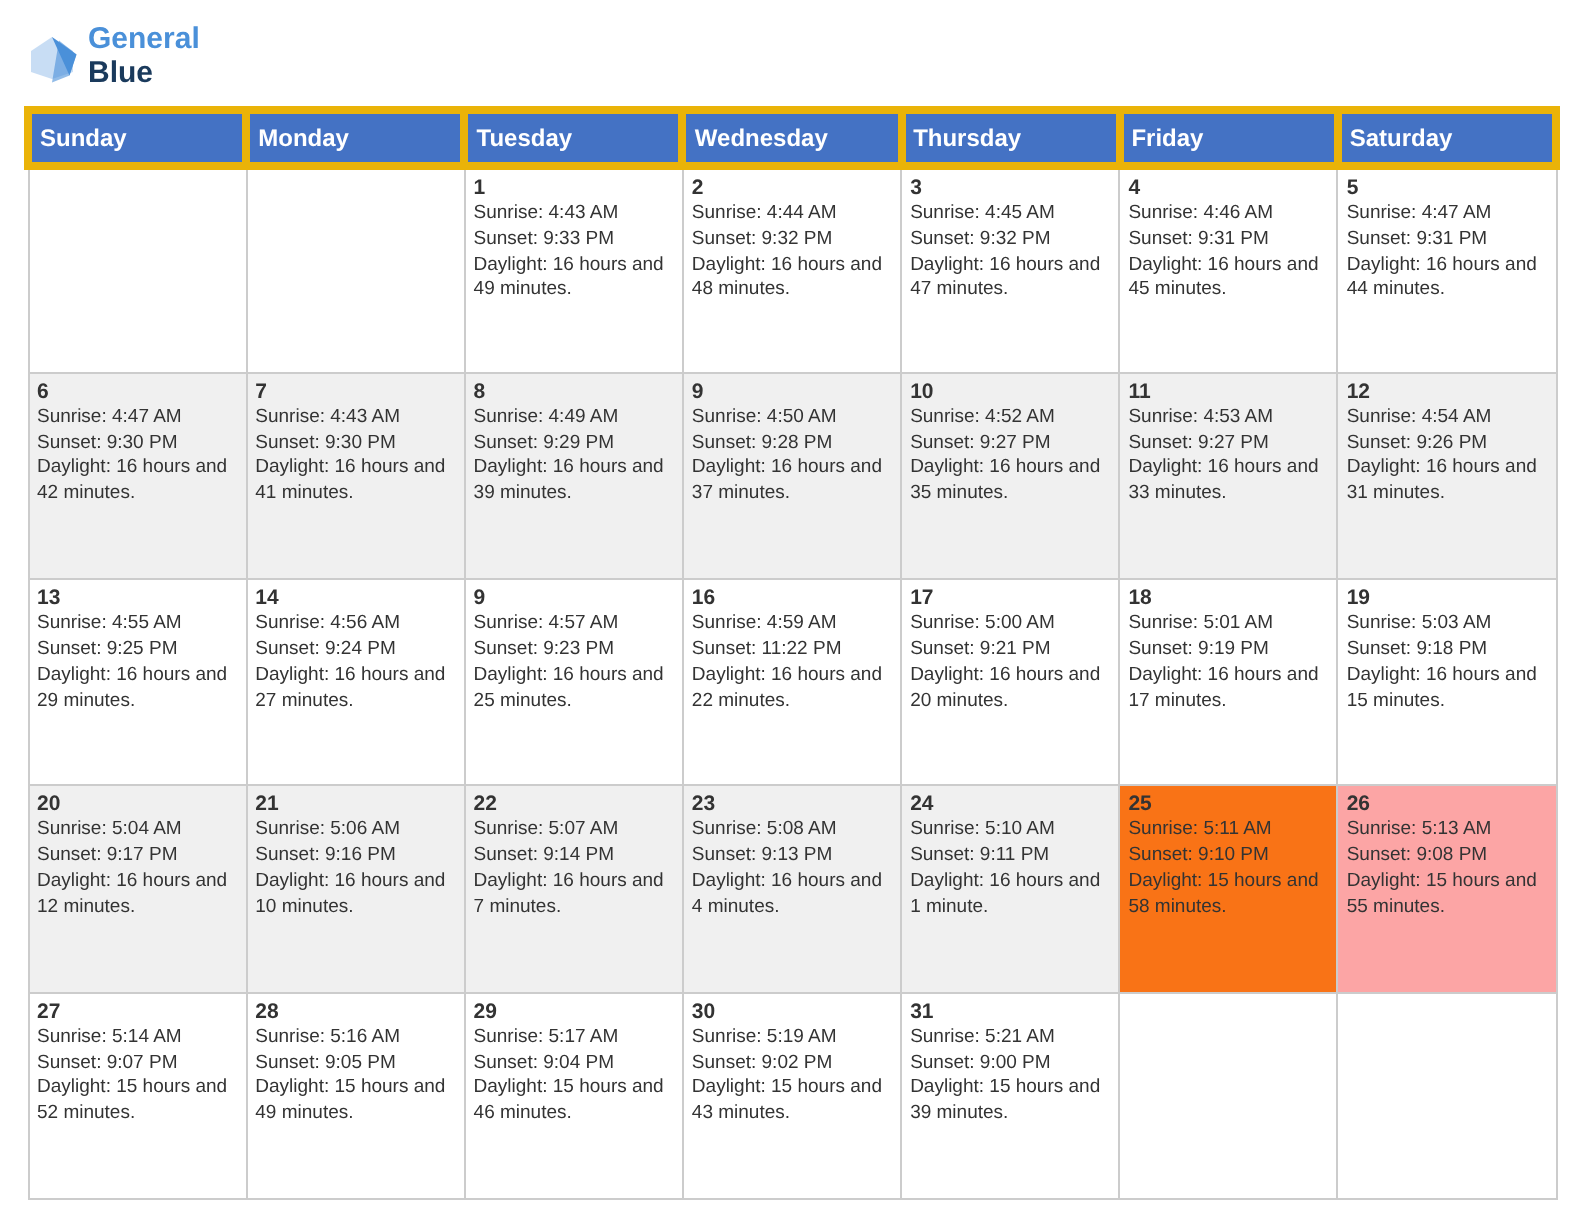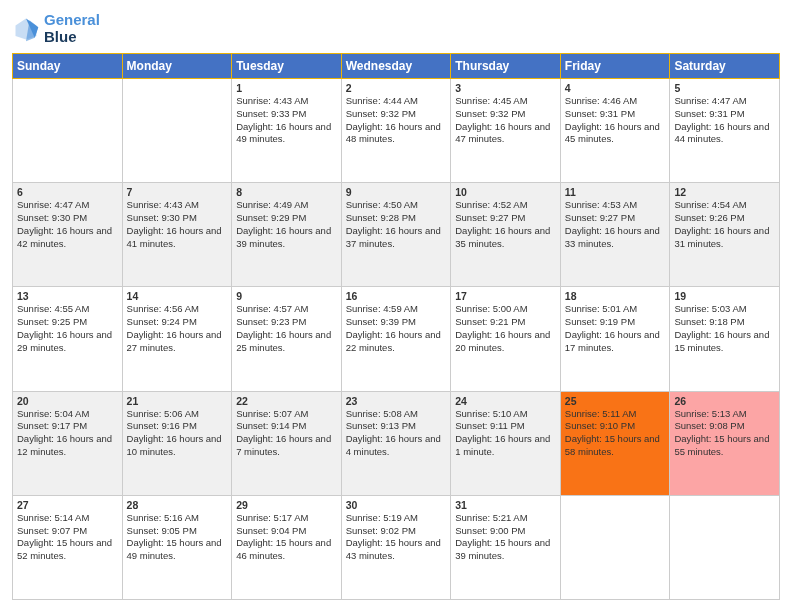--- a/index.html
+++ b/index.html
@@ -61,21 +61,21 @@
       width: 100%;
       table-layout: fixed;
     }
     .calendar th {
       background: #4472c4;
       color: #fff;
       font-size: 12px;
       font-weight: bold;
       padding: 5px 4px;
       text-align: left;
-      border: 1px solid #eab308;
+      border: 4px solid #eab308;
     }
     .calendar td {
       border: 1px solid #ccc;
       vertical-align: top;
       padding: 3px 4px;
       font-size: 9.5px;
       color: #333;
       background: #fff;
       height: 88px;
     }
@@ -192,21 +192,21 @@
           <td>
             <span class="day-num">14</span>
             <div class="cell-content"><span>Sunrise: 4:56 AM</span><br><span>Sunset: 9:24 PM</span><br><span>Daylight: 16 hours and 27 minutes.</span></div>
           </td>
           <td>
             <span class="day-num">9</span>
             <div class="cell-content"><span>Sunrise: 4:57 AM</span><br><span>Sunset: 9:23 PM</span><br><span>Daylight: 16 hours and 25 minutes.</span></div>
           </td>
           <td>
             <span class="day-num">16</span>
-            <div class="cell-content"><span>Sunrise: 4:59 AM</span><br><span>Sunset: 9:39 PM</span><br><span>Daylight: 16 hours and 22 minutes.</span></div>
+            <div class="cell-content"><span>Sunrise: 4:59 AM</span><br><span>Sunset: 11:22 PM</span><br><span>Daylight: 16 hours and 22 minutes.</span></div>
           </td>
           <td>
             <span class="day-num">17</span>
             <div class="cell-content"><span>Sunrise: 5:00 AM</span><br><span>Sunset: 9:21 PM</span><br><span>Daylight: 16 hours and 20 minutes.</span></div>
           </td>
           <td>
             <span class="day-num">18</span>
             <div class="cell-content"><span>Sunrise: 5:01 AM</span><br><span>Sunset: 9:19 PM</span><br><span>Daylight: 16 hours and 17 minutes.</span></div>
           </td>
           <td>

